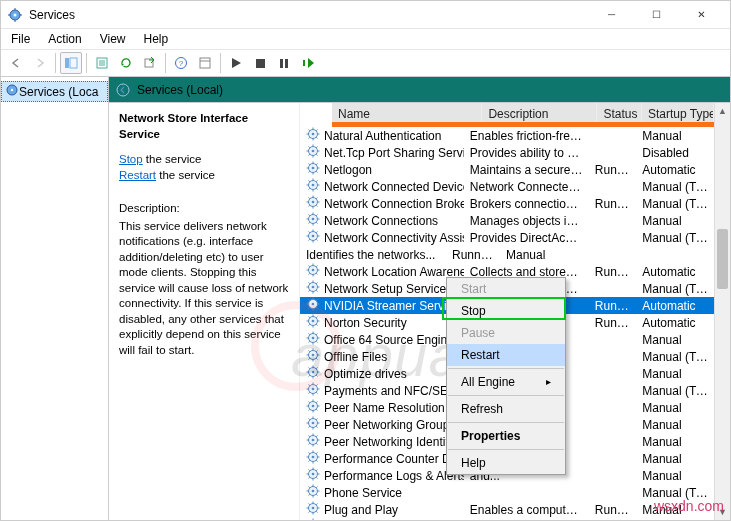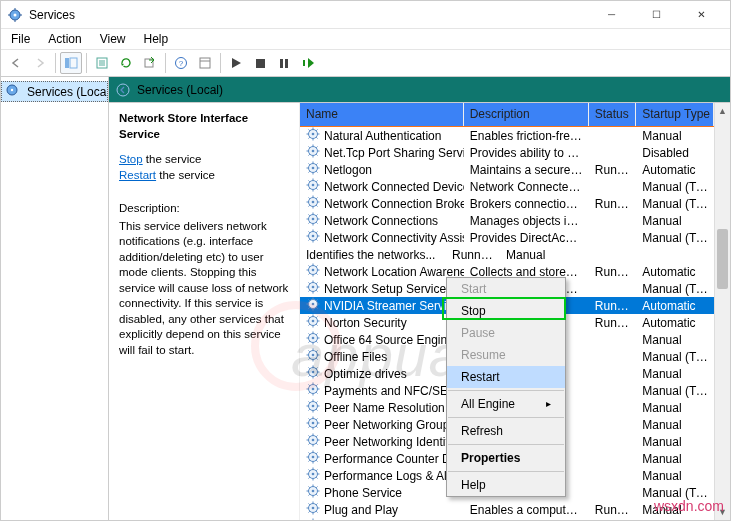--- a/index.html
+++ b/index.html
@@ -11,33 +11,33 @@
     .titlebar .winbtns { display:flex; }
     .titlebar .winbtn { width:45px; height:28px; display:flex; align-items:center; justify-content:center; color:#333; font-size:10px;}
     .menubar { height:20px; display:flex; align-items:center; padding-left:2px; gap:2px; }
     .menubar .menuitem { padding:2px 8px; }
     .toolbar { height:28px; border-top:1px solid #e5e5e5; border-bottom:1px solid #ccc; display:flex; align-items:center; padding:0 4px; gap:2px;}
     .toolbar .tbtn { width:22px; height:22px; display:flex; align-items:center; justify-content:center; border:1px solid transparent; border-radius:2px;}
     .toolbar .tbtn.bordered { border-color:#bbb; background:#f4f8fc;}
     .toolbar .sep { width:1px; height:20px; background:#ccc; margin:0 2px;}
     .body { flex:1; display:flex; overflow:hidden;}
     .tree { width:108px; border-right:1px solid #ccc; padding-top:4px;}
-    .tree-item { display:flex; align-items:center; padding:2px 4px; gap:8px; white-space:nowrap; overflow:hidden;}
+    .tree-item { display:flex; align-items:center; padding:2px 4px; gap:0; white-space:nowrap; overflow:hidden;}
     .tree-item.sel { background:#cce8ff; border:1px dotted #666; padding:1px 3px;}
     .main { flex:1; display:flex; flex-direction:column; overflow:hidden;}
     .main-header { height:26px; background:#0f766e; border-bottom:1px solid #ccc; display:flex; align-items:center; padding-left:6px; gap:6px;}
     .main-header .mh-icon { width:16px; height:16px; display:flex; align-items:center; justify-content:center;}
     .main-content { flex:1; display:flex; overflow:hidden;}
     .detail-pane { width:190px; padding:8px 10px 8px 10px; font-size:11.5px; line-height:1.35;}
     .detail-pane .svc-title { font-weight:bold; margin-bottom:10px;}
     .detail-pane a { color:#0066cc; text-decoration:underline;}
     .detail-pane .desc-label { margin-top:18px; margin-bottom:2px;}
     .list-pane { flex:1; display:flex; overflow:hidden; border-left:1px solid #eee;}
     .list { flex:1; overflow:hidden; position:relative;}
-    .list-header { display:flex; border-bottom:1px solid #f97316; height:24px; background:#3b82f6;}
+    .list-header { display:flex; border-bottom:5px solid #f97316; height:24px; background:#e5e5e5;margin-left:32px;}
     .list-header .col { border-right:1px solid #eee; padding:4px 6px; font-size:12px; color:#222; white-space:nowrap; overflow:hidden;}
     .col-name{width:192px;} .col-desc{width:146px;} .col-status{width:54px;} .col-startup{width:90px;}
     .list-rows { overflow:hidden;}
     .row { display:flex; height:17px; align-items:center; white-space:nowrap;}
     .row.sel { background:#0078d7; color:#fff;}
     .row .cell { padding:0 6px; overflow:hidden; text-overflow:ellipsis;}
     .row .cell.name { width:192px; display:flex; align-items:center; gap:4px;}
     .row .cell.desc { width:146px;} .row .cell.status{width:54px;} .row .cell.startup{width:90px;}
     .gear-icon { width:14px; height:14px; flex-shrink:0;}
     .scrollbar { width:16px; background:#f0f0f0; border-left:1px solid #ddd; display:flex; flex-direction:column;}
@@ -738,21 +738,20 @@
   </div>
 
   <div class="wm-dot"></div>
   <div class="watermark">appuals</div>
   <div class="wsxdn">wsxdn.com</div>
 
   <div class="ctx">
     <div class="ci dis">Start</div>
     <div class="ci">Stop</div>
     <div class="ci dis">Pause</div>
-    <div class="ci dis">Resume</div>
     <div class="ci hover">Restart</div>
     <hr>
     <div class="ci arrow">All Engine</div>
     <hr>
     <div class="ci">Refresh</div>
     <hr>
     <div class="ci bold">Properties</div>
     <hr>
     <div class="ci">Help</div>
   </div>

